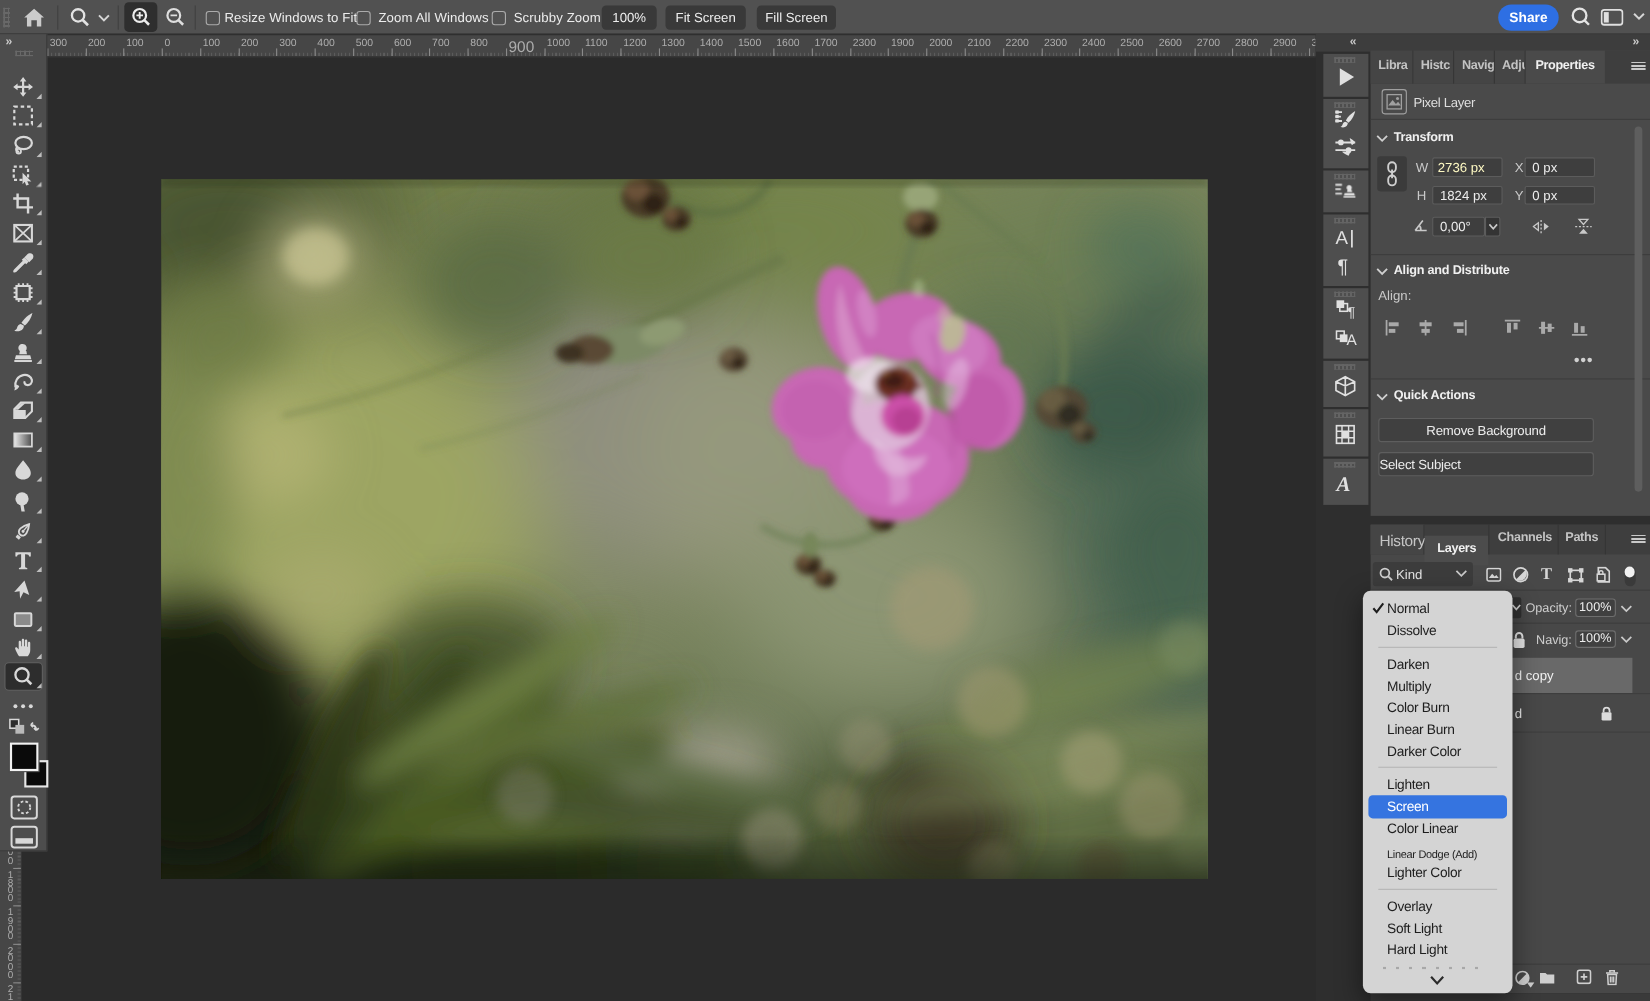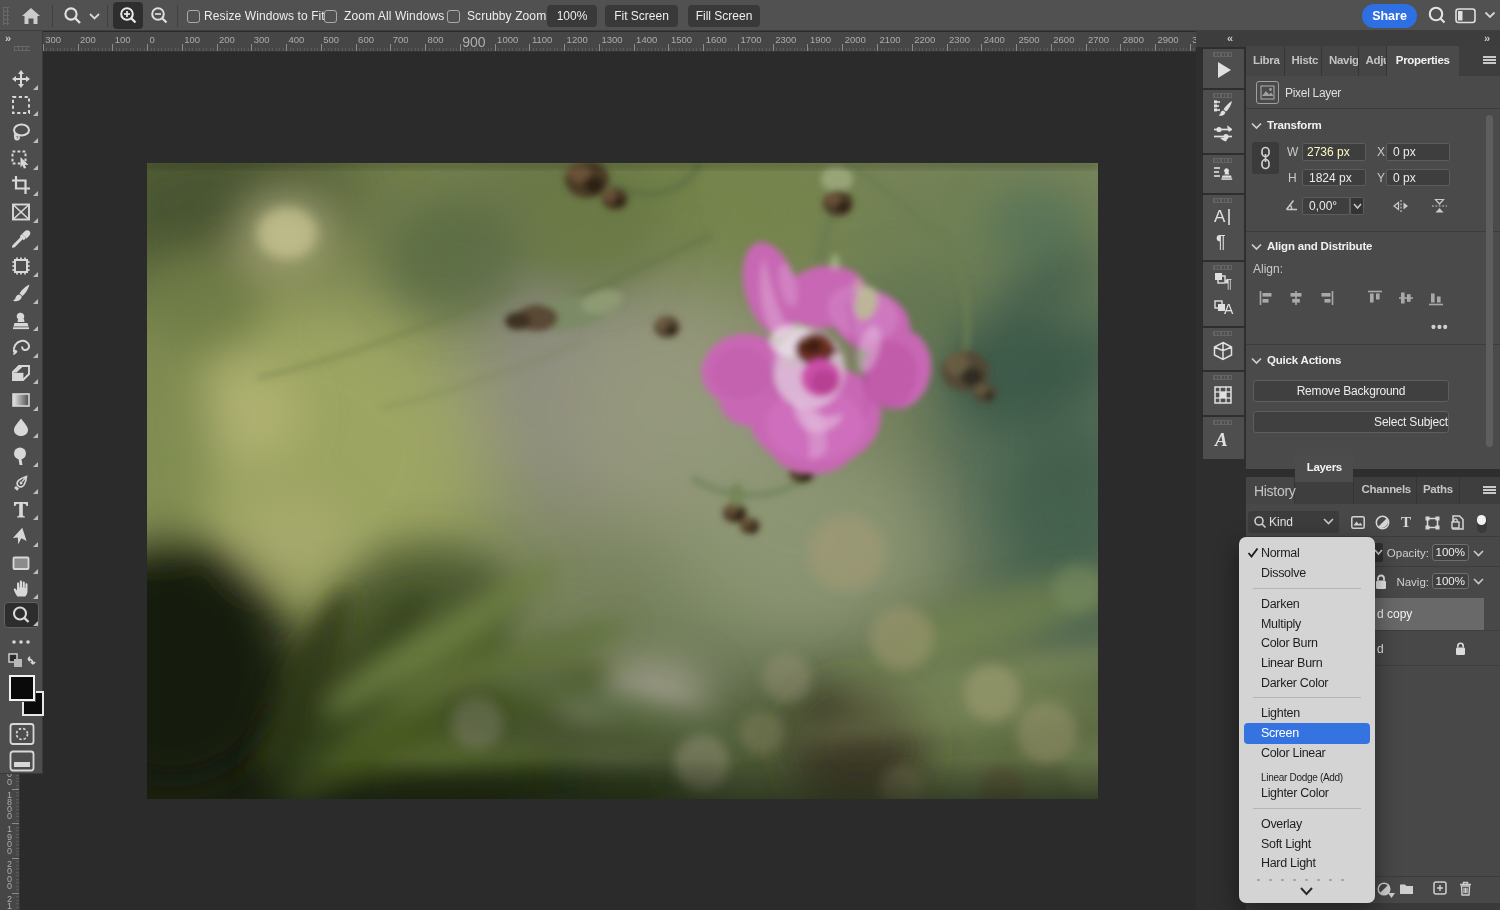--- a/index.html
+++ b/index.html
@@ -748,28 +748,28 @@
         <rect x="3" y="3.5" width="3.6" height="9" fill="#a9a9a9"></rect>
         <rect x="9" y="6.5" width="3.6" height="6" fill="#a9a9a9"></rect>
       </svg>
 <div class="txt" style="left:235px;top:288px;font-size:14px;font-weight:700;color:#d0d0d0;letter-spacing:1px">•••</div>
 <div class="abs" style="left:50px;top:312.5px;width:254px;height:1.5px;background:#3c3c3c"></div>
 <svg class="ic" style="left:55px;top:326px" width="11" height="8" viewBox="0 0 11 8">
         <path d="M1 1.5 L5.5 6 L10 1.5" fill="none" stroke="#cfcfcf" stroke-width="1.7"></path>
       </svg>
 <div class="txt" style="left:71px;top:323px;font-size:11.5px;font-weight:700;letter-spacing:-.2px;color:#f0f0f0">Quick Actions</div>
 <div class="abs" style="left:57px;top:349px;width:196px;height:22px;background:#404040;border:1px solid #5e5e5e;border-radius:3px;text-align:center;line-height:21px;font-size:12px;letter-spacing:-.2px;color:#ececec">Remove Background</div>
-<div class="abs" style="left:57px;top:380px;width:196px;height:22px;background:#404040;border:1px solid #5e5e5e;border-radius:3px;text-align:right;line-height:21px;font-size:12px;letter-spacing:-.2px;color:#ececec">Select Subject</div>
+<div class="abs" style="left:57px;top:380px;width:196px;height:22px;background:#404040;border:1px solid #5e5e5e;border-radius:3px;text-align:left;line-height:21px;font-size:12px;letter-spacing:-.2px;color:#ececec">Select Subject</div>
 <div class="abs" style="left:290px;top:84px;width:7px;height:332px;background:#5e5e5e;border-radius:4px"></div>
 <div class="abs" style="left:50px;top:446px;width:254px;height:426px;background:#484848"></div>
 <div class="abs" style="left:50px;top:446px;width:254px;height:26.5px;background:#3e3e3e"></div>
 <div class="abs" style="left:50px;top:446px;width:48.7px;height:26.5px;background:#454545;border-right:1px solid #353535">
         <div class="txt" style="left:8px;top:6px;font-size:14px;font-weight:400;letter-spacing:-.3px;color:#c5c5c5">History</div>
       </div>
-<div class="abs" style="left:98.7px;top:424px;width:58.3px;height:26.5px;background:#4c4c4c">
+<div class="abs" style="left:98.7px;top:456px;width:58.3px;height:26.5px;background:#4c4c4c">
         <div class="txt" style="left:12px;top:6px;font-size:11.5px;font-weight:700;letter-spacing:-.3px;color:#f2f2f2">Layers</div>
       </div>
 <div class="txt" style="left:165.6px;top:452px;font-size:11.5px;font-weight:700;letter-spacing:-.3px;color:#c5c5c5">Channels</div>
 <div class="abs" style="left:219.5px;top:446px;width:1px;height:26.5px;background:#353535"></div>
       <div class="abs" style="left:263px;top:446px;width:1px;height:26.5px;background:#353535"></div>
 <div class="txt" style="left:227px;top:452px;font-size:11.5px;font-weight:700;letter-spacing:-.3px;color:#c5c5c5">Paths</div>
 <div class="abs" style="left:157px;top:446px;width:1px;height:26.5px;background:#353535"></div>
 <div class="abs" style="left:287px;top:455px;width:13px;height:9px;background-image:repeating-linear-gradient(180deg,#c9c9c9 0 1.5px,transparent 1.5px 3px)"></div>
 <div class="abs" style="left:52px;top:480px;width:90.5px;height:21.5px;background:#3c3c3c;border-radius:3px"></div>
 <svg class="ic" style="left:57px;top:484px" width="14" height="14" viewBox="0 0 14 14">

